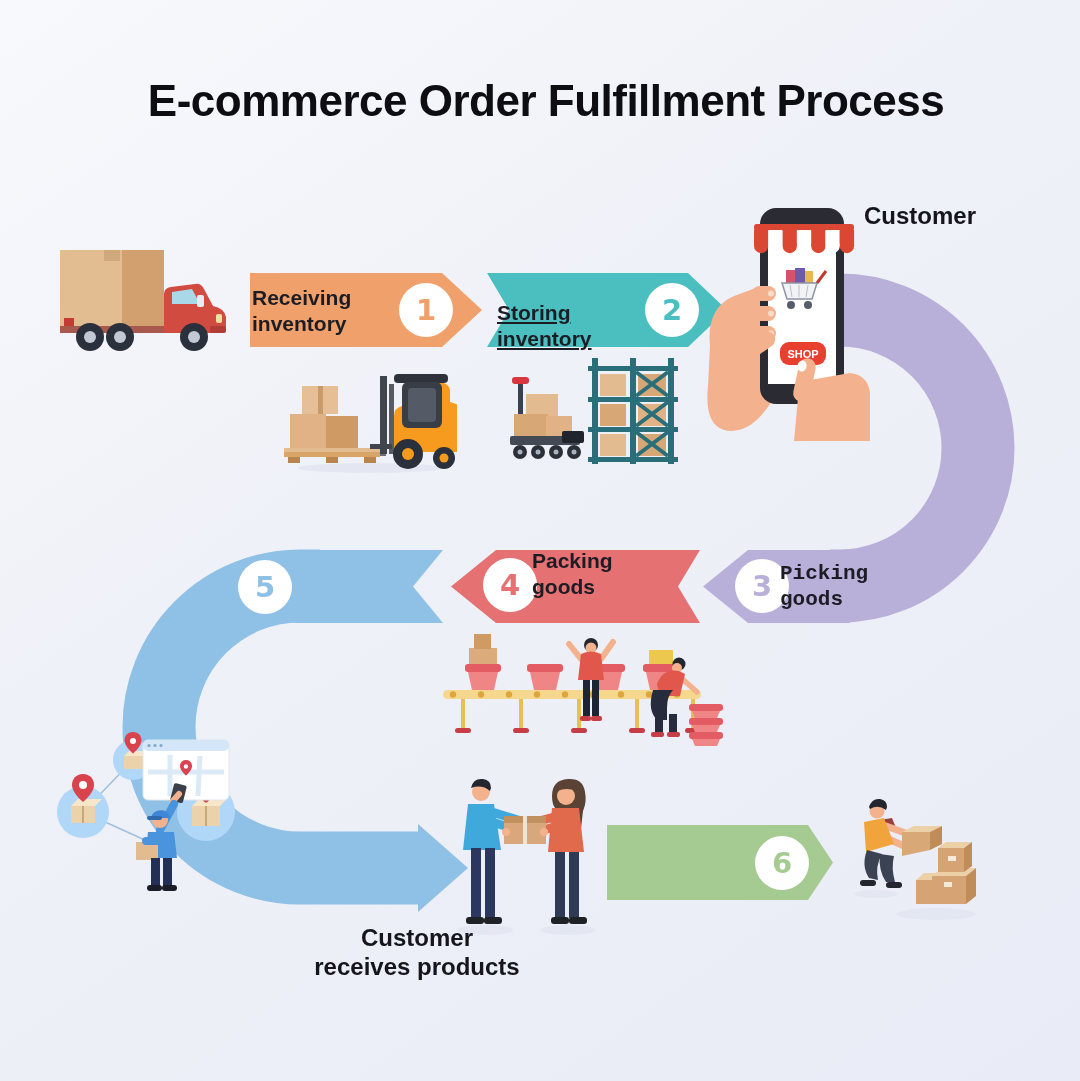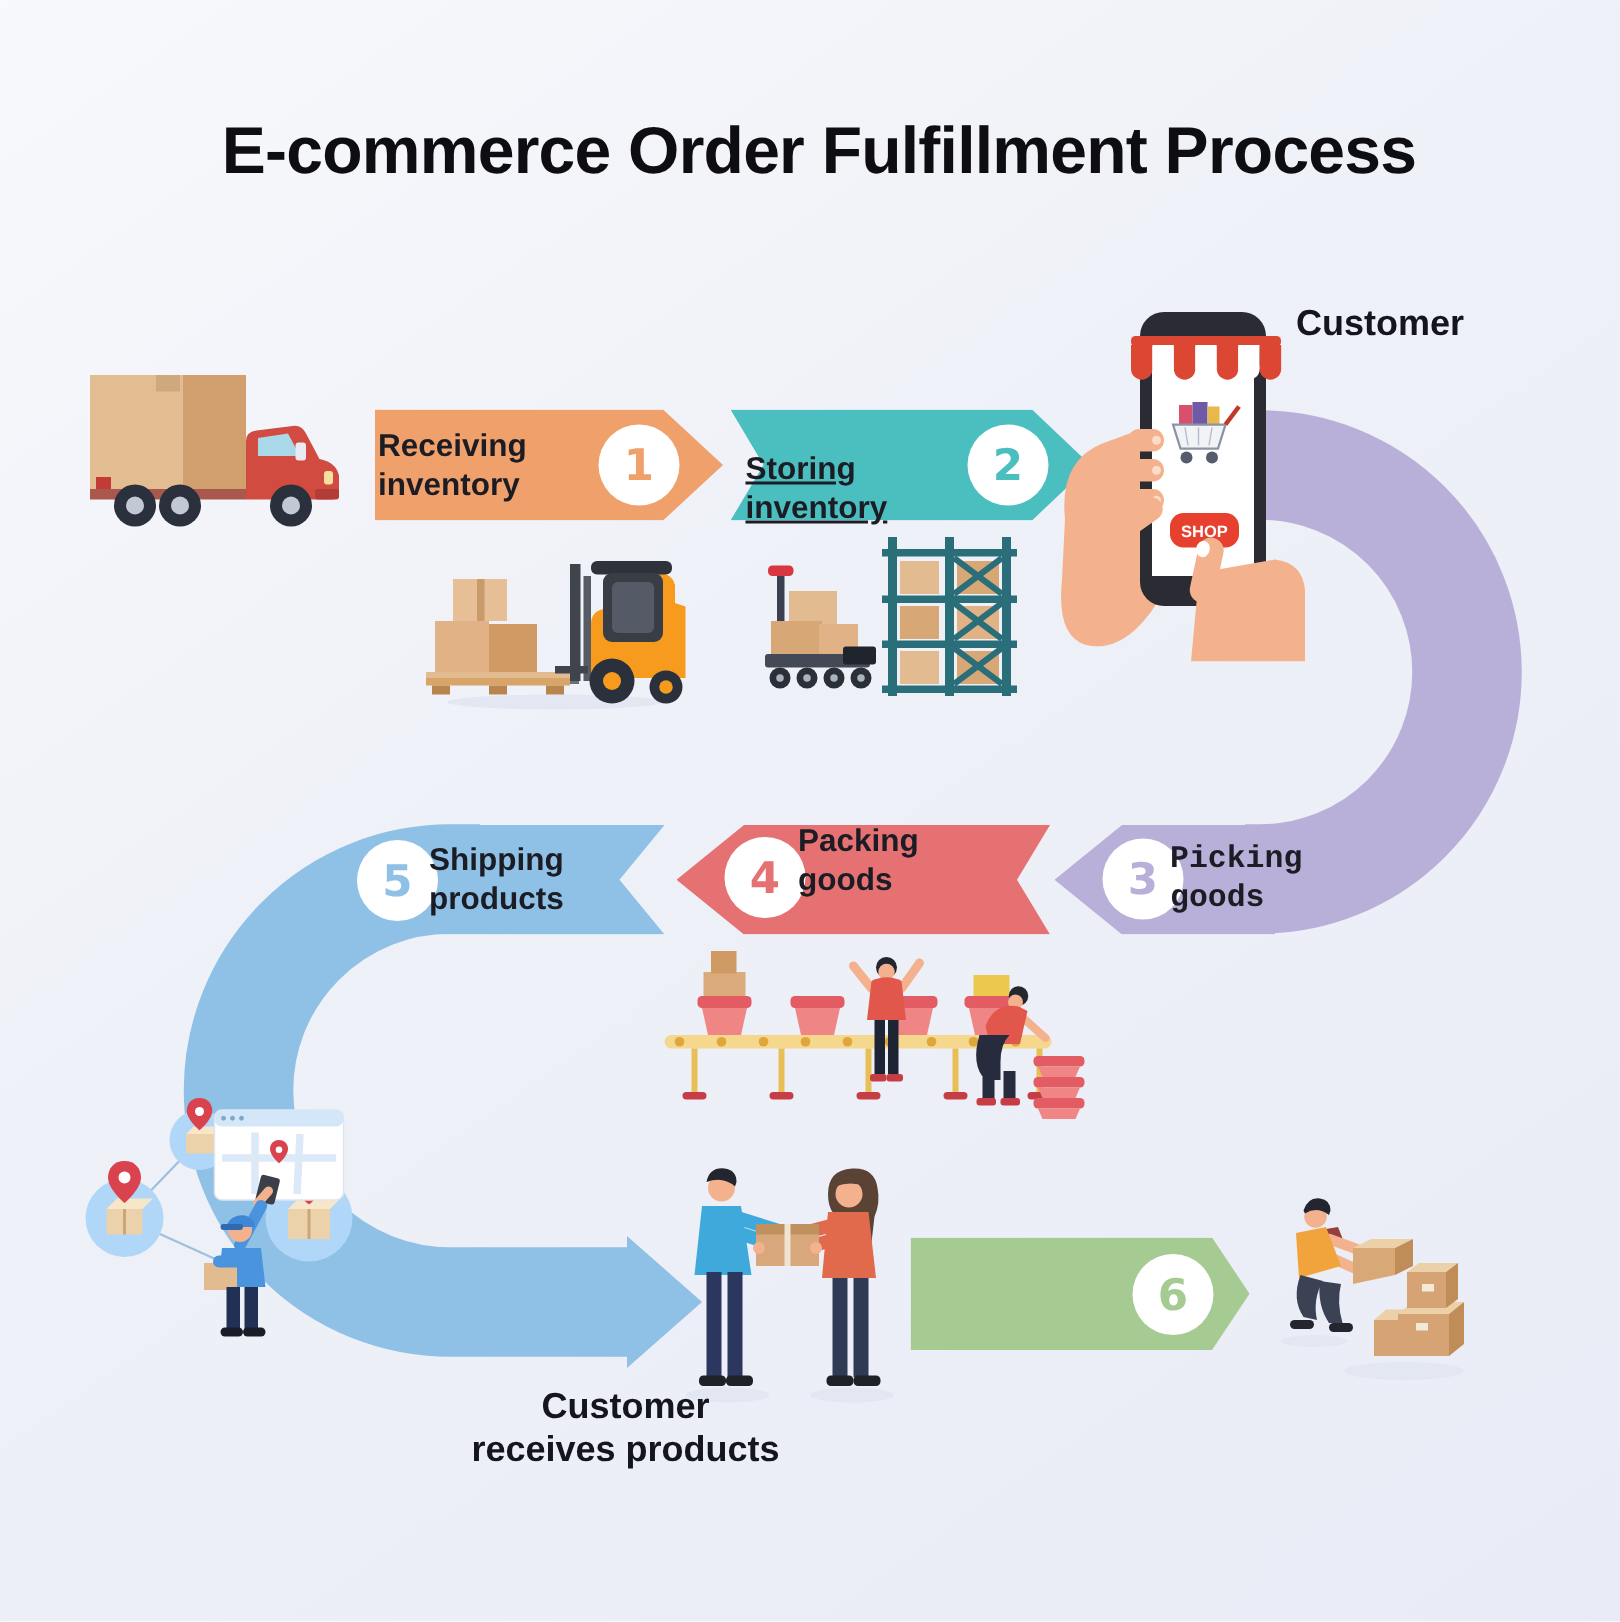--- a/index.html
+++ b/index.html
@@ -79,24 +79,20 @@
       <div>inventory</div>
   </div>
   <div class="lbl" style="left:780px;top:561px;width:125px;font-family:Liberation Mono, monospace;">
     <div>Picking</div>
       <div>goods</div>
   </div>
   <div class="lbl" style="left:532px;top:548px;width:128px;">
     <div>Packing</div>
       <div>goods</div>
   </div>
-  <div class="lbl" style="left:286px;top:561px;width:128px;">
-    <div>Shipping</div>
-      <div>products</div>
-  </div>
 
   <div class="note" style="left:830px;top:202px;width:180px;">
     <div>Customer</div>
   </div>
   <div class="note" style="left:312px;top:924px;width:210px;">
     <div>Customer</div>
     <div>receives products</div>
   </div>
 
   <svg class="illus" style="left:56px;top:242px;" width="180" height="122" viewBox="0 0 180 122">

